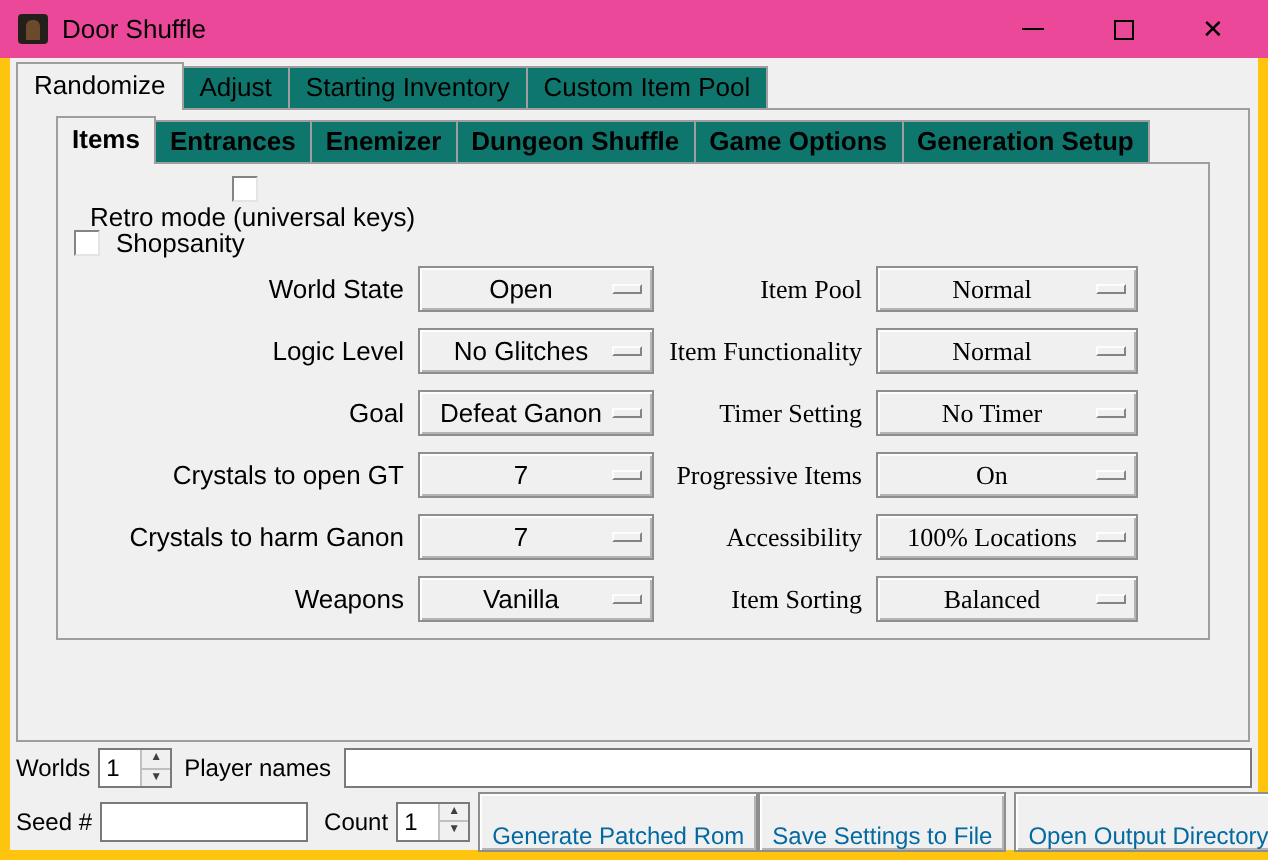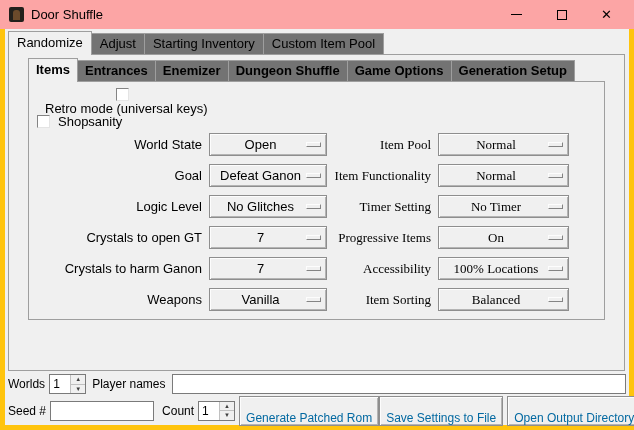--- a/index.html
+++ b/index.html
@@ -7,21 +7,21 @@
   body {
     font-family: "Liberation Sans", sans-serif;
     font-size: 13px;
     color: #000;
     background: #ffc40d;
     overflow: hidden;
     position: relative;
   }
   .titlebar {
     position: absolute; left: 0; top: 0; width: 634px; height: 29px;
-    background: #fca5a5; display: flex; align-items: center;
+    background: #ec4899; display: flex; align-items: center;
   }
   .app-icon {
     width: 15px; height: 15px; margin-left: 9px;
     background: #23201c; border-radius: 2px; position: relative; flex: 0 0 auto;
   }
   .app-icon::after {
     content: ""; position: absolute; left: 4px; top: 3px; width: 7px; height: 10px;
     background: #6b4a2b; border-radius: 3px 3px 0 0;
   }
   .title-text { margin-left: 7px; font-size: 13px; white-space: nowrap; }
@@ -42,21 +42,21 @@
   }
   .frame-sub {
     position: absolute; left: 19px; top: 26px; width: 577px; height: 239px;
     border: 1px solid #9e9e9e; background: #f0f0f0;
   }
   .tabs { position: absolute; display: flex; align-items: flex-end; height: 24px; z-index: 3; }
   .tabs-main { left: 3px; top: 2px; }
   .tabs-sub  { left: 19px; top: 3px; font-weight: bold; }
   .tab {
     border: 1px solid #9e9e9e; border-bottom: none;
-    background: #737373; padding: 0 8px; height: 21px; line-height: 20px;
+    background: #0f766e; padding: 0 8px; height: 21px; line-height: 20px;
     margin-bottom: 1px; margin-right: -1px; white-space: nowrap;
   }
   .tab.active {
     background: #f0f0f0; height: 24px; line-height: 22px; margin-bottom: 0;
     position: relative; z-index: 4; margin-top: 44px;
   }
   .tabs-sub .tab { padding: 0 7px; }
 
   
   .check-row { position: absolute; display: flex; align-items: center; height: 16px; }
@@ -154,30 +154,30 @@
 
         <div class="col col-left">
           <div class="opt-row">
             <span class="opt-label">World State</span>
             <div class="dropdown">
               <span class="dd-value">Open</span>
               <span class="dd-indicator"></span>
             </div>
           </div>
           <div class="opt-row">
+            <span class="opt-label">Logic Level</span>
+            <div class="dropdown">
+              <span class="dd-value">No Glitches</span>
+              <span class="dd-indicator"></span>
+            </div>
+          </div>
+          <div class="opt-row">
             <span class="opt-label">Goal</span>
             <div class="dropdown">
               <span class="dd-value">Defeat Ganon</span>
-              <span class="dd-indicator"></span>
-            </div>
-          </div>
-          <div class="opt-row">
-            <span class="opt-label">Logic Level</span>
-            <div class="dropdown">
-              <span class="dd-value">No Glitches</span>
               <span class="dd-indicator"></span>
             </div>
           </div>
           <div class="opt-row">
             <span class="opt-label">Crystals to open GT</span>
             <div class="dropdown">
               <span class="dd-value">7</span>
               <span class="dd-indicator"></span>
             </div>
           </div>

